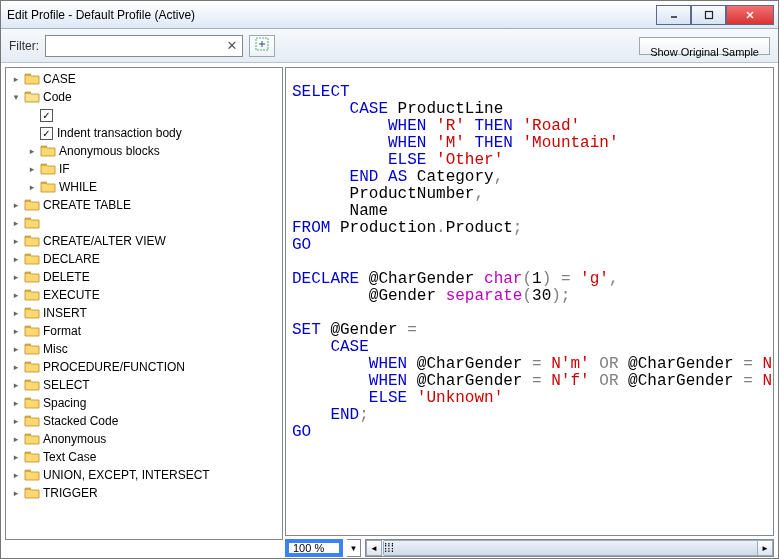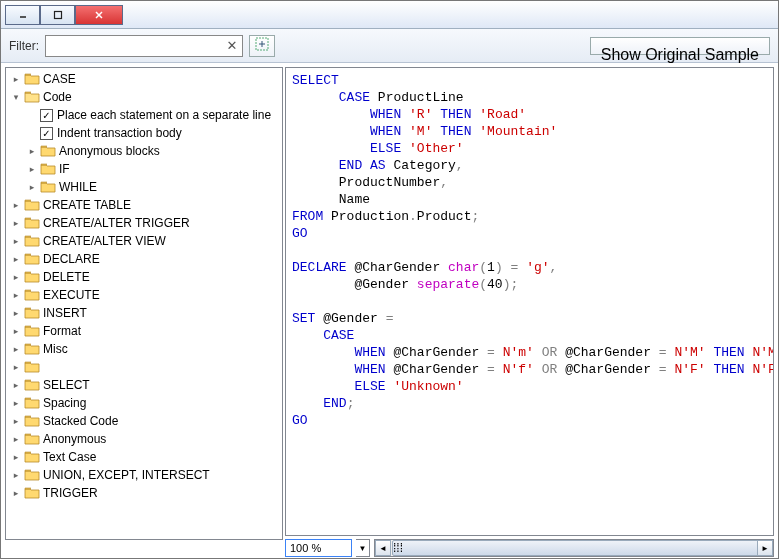--- a/index.html
+++ b/index.html
@@ -10,49 +10,50 @@
 .win-btn { width: 35px; height: 20px; border: 1px solid #5a6a8a; background: linear-gradient(#f8fbff,#d8e4f2); display: flex; align-items: center; justify-content: center; font-size: 10px; cursor: pointer; }
 .win-btn.close { background: linear-gradient(#f47070,#d83434); color: #fff; width: 48px; }
 .win-btn svg { width: 10px; height: 10px; }
 .toolbar { height: 34px; background: linear-gradient(#f6f9fd,#e6ecf5); border-bottom: 1px solid #b7c3d3; display: flex; align-items: center; padding: 0 8px; gap: 6px; }
 .filter-label { color: #333; }
 .filter-wrap { position: relative; width: 198px; }
 .filter-input { width: 100%; height: 22px; border: 1px solid #888; padding: 0 20px 0 4px; font-size: 12px; background: #fff; }
 .filter-clear { position: absolute; right: 2px; top: 2px; width: 18px; height: 18px; display: flex; align-items: center; justify-content: center; cursor: pointer; color: #555; font-size: 13px; }
 .tool-btn { height: 22px; min-width: 26px; border: 1px solid #9aa; background: linear-gradient(#fff,#eef2f8); cursor: pointer; display: flex; align-items: center; justify-content: center; padding: 0 4px; }
 .spacer { flex: 1; }
-.text-btn { height: 16px; border: 1px solid #9aa; background: linear-gradient(#fff,#eef2f8); cursor: pointer; padding: 8px 10px; font-size: 16px; }
+.text-btn { height: 16px; border: 1px solid #9aa; background: linear-gradient(#fff,#eef2f8); cursor: pointer; padding: 8px 10px; font-size: 11px; }
 .main { flex: 1; display: flex; overflow: hidden; }
 .tree-panel { width: 278px; border: 1px solid #828790; margin: 4px 0 18px 4px; background: #fff; overflow-y: auto; overflow-x: hidden; padding: 2px 0; }
 .tree-row { display: flex; align-items: center; height: 18px; padding-left: 4px; white-space: nowrap; cursor: pointer; }
 .expander { width: 12px; height: 12px; display: flex; align-items: center; justify-content: center; color: #666; font-size: 9px; cursor: pointer; }
 .folder-icon { width: 16px; height: 14px; margin: 0 3px 0 2px; display: inline-flex; }
 .folder-icon svg { width: 16px; height: 14px; }
 .checkbox { width: 13px; height: 13px; border: 1px solid #555; background: #fff; margin: 0 4px 0 2px; display: inline-flex; align-items: center; justify-content: center; font-size: 10px; color: #000; }
 .tree-label { color: #000; }
 .ind-0 { padding-left: 4px; }
 .ind-1 { padding-left: 20px; }
 .code-panel { flex: 1; display: flex; flex-direction: column; margin: 4px 4px 0 2px; overflow: hidden; }
-.code-area { flex: 1; border: 1px solid #828790; background: #fff; padding: 4px 6px; font-family: Consolas, "Courier New", monospace; font-size: 13px; line-height: 17px; overflow: hidden; white-space: pre; color: #000; }
+.code-area { flex: 1; border: 1px solid #828790; background: #fff; padding: 16px 6px; font-family: Consolas, "Courier New", monospace; font-size: 16px; line-height: 17px; overflow: hidden; white-space: pre; color: #000; }
 .kw { color: #0000cc; }
 .str { color: #cc0000; }
 .fn { color: #c000c0; font-family: Liberation Mono, monospace; }
 .op { color: #808080; }
 .num { color: #000; }
 .statusbar { height: 20px; display: flex; align-items: center; gap: 4px; margin-top: 2px; }
-.zoom-box { width: 67px; height: 18px; border: 1px solid #3b82f6; display: flex; align-items: center; padding: 0 4px; font-size: 11px; }
+.zoom-box { width: 58px; height: 18px; border: 4px solid #3b82f6; display: flex; align-items: center; padding: 0 4px; font-size: 11px; }
 .zoom-dd { width: 14px; height: 18px; border: 1px solid #828790; border-left: none; display: flex; align-items: center; justify-content: center; font-size: 8px; cursor: pointer; }
 .hscroll { flex: 1; height: 18px; border: 1px solid #828790; background: #f0f0f0; position: relative; }
 .hscroll-btn { position: absolute; top: 0; width: 16px; height: 16px; background: linear-gradient(#fff,#dce4ee); border: 1px solid #9ab; display: flex; align-items: center; justify-content: center; font-size: 8px; cursor: pointer; }
 .hscroll-thumb { position: absolute; top: 0; left: 17px; height: 16px; width: 380px; background: linear-gradient(#eef2f8,#cedaea); border: 1px solid #9ab; border-radius: 2px; cursor: pointer; }
 </style>
 </head>
 <body>
 
 <div class="titlebar">
+  <span class="titlebar-text">Edit Profile - Default Profile (Active)</span>
   <div class="win-btns">
     <div class="win-btn">
         <svg viewBox="0 0 10 10">
           <line x1="2" y1="7" x2="8" y2="7" stroke="#222" stroke-width="1.5"></line>
         </svg>
       </div>
     <div class="win-btn">
         <svg viewBox="0 0 10 10">
           <rect x="1.5" y="1.5" width="7" height="7" fill="none" stroke="#222" stroke-width="1.2"></rect>
         </svg>
@@ -101,21 +102,20 @@
           <svg viewBox="0 0 16 14">
             <path d="M1 3 L6 3 L7 4 L15 4 L15 12 L1 12 Z" fill="#ffe28a" stroke="#b88a2a" stroke-width="0.8"></path>
             <path d="M1 3 L6 3 L7 2 L1 2 Z" fill="#e8c45a" stroke="#b88a2a" stroke-width="0.6"></path>
           </svg>
         </span>
         <span class="tree-label">Code</span>
       </div>
       <div class="tree-row ind-1">
         <span class="expander"></span>
         <span class="checkbox">✓</span>
-        <span class="tree-label">Place each statement on a separate line</span>
       </div>
       <div class="tree-row ind-1">
         <span class="expander"></span>
         <span class="checkbox">✓</span>
         <span class="tree-label">Indent transaction body</span>
       </div>
       <div class="tree-row ind-1">
         <span class="expander">▸</span>
         <span class="folder-icon">
           <svg viewBox="0 0 16 14">
@@ -156,21 +156,20 @@
         <span class="tree-label">CREATE TABLE</span>
       </div>
       <div class="tree-row ind-0">
         <span class="expander">▸</span>
         <span class="folder-icon">
           <svg viewBox="0 0 16 14">
             <path d="M1 3 L6 3 L7 4 L15 4 L15 12 L1 12 Z" fill="#ffd970" stroke="#b88a2a" stroke-width="0.8"></path>
             <path d="M1 3 L6 3 L7 2 L1 2 Z" fill="#e8c45a" stroke="#b88a2a" stroke-width="0.6"></path>
           </svg>
         </span>
-        <span class="tree-label">CREATE/ALTER TRIGGER</span>
       </div>
       <div class="tree-row ind-0">
         <span class="expander">▸</span>
         <span class="folder-icon">
           <svg viewBox="0 0 16 14">
             <path d="M1 3 L6 3 L7 4 L15 4 L15 12 L1 12 Z" fill="#ffd970" stroke="#b88a2a" stroke-width="0.8"></path>
             <path d="M1 3 L6 3 L7 2 L1 2 Z" fill="#e8c45a" stroke="#b88a2a" stroke-width="0.6"></path>
           </svg>
         </span>
         <span class="tree-label">CREATE/ALTER VIEW</span>
@@ -236,20 +235,21 @@
         <span class="tree-label">Misc</span>
       </div>
       <div class="tree-row ind-0">
         <span class="expander">▸</span>
         <span class="folder-icon">
           <svg viewBox="0 0 16 14">
             <path d="M1 3 L6 3 L7 4 L15 4 L15 12 L1 12 Z" fill="#ffd970" stroke="#b88a2a" stroke-width="0.8"></path>
             <path d="M1 3 L6 3 L7 2 L1 2 Z" fill="#e8c45a" stroke="#b88a2a" stroke-width="0.6"></path>
           </svg>
         </span>
+        <span class="tree-label">PROCEDURE/FUNCTION</span>
       </div>
       <div class="tree-row ind-0">
         <span class="expander">▸</span>
         <span class="folder-icon">
           <svg viewBox="0 0 16 14">
             <path d="M1 3 L6 3 L7 4 L15 4 L15 12 L1 12 Z" fill="#ffd970" stroke="#b88a2a" stroke-width="0.8"></path>
             <path d="M1 3 L6 3 L7 2 L1 2 Z" fill="#e8c45a" stroke="#b88a2a" stroke-width="0.6"></path>
           </svg>
         </span>
         <span class="tree-label">SELECT</span>
@@ -321,21 +321,21 @@
           <span class="kw">WHEN</span> <span class="str">'R'</span> <span class="kw">THEN</span> <span class="str">'Road'</span>
           <span class="kw">WHEN</span> <span class="str">'M'</span> <span class="kw">THEN</span> <span class="str">'Mountain'</span>
           <span class="kw">ELSE</span> <span class="str">'Other'</span>
       <span class="kw">END</span> <span class="kw">AS</span> Category<span class="op">,</span>
       ProductNumber<span class="op">,</span>
       Name
 <span class="kw">FROM</span> Production<span class="op">.</span>Product<span class="op">;</span>
 <span class="kw">GO</span>
 
 <span class="kw">DECLARE</span> @CharGender <span class="fn">char</span><span class="op">(</span><span class="num">1</span><span class="op">)</span> <span class="op">=</span> <span class="str">'g'</span><span class="op">,</span>
-        @Gender <span class="fn">separate</span><span class="op">(</span><span class="num">40</span><span class="op">)</span><span class="op">;</span>
+        @Gender <span class="fn">separate</span><span class="op">(</span><span class="num">30</span><span class="op">)</span><span class="op">;</span>
 
 <span class="kw">SET</span> @Gender <span class="op">=</span>
     <span class="kw">CASE</span>
         <span class="kw">WHEN</span> @CharGender <span class="op">=</span> <span class="str">N'm'</span> <span class="op">OR</span> @CharGender <span class="op">=</span> <span class="str">N'M'</span> <span class="kw">THEN</span> <span class="str">N'Male</span>
         <span class="kw">WHEN</span> @CharGender <span class="op">=</span> <span class="str">N'f'</span> <span class="op">OR</span> @CharGender <span class="op">=</span> <span class="str">N'F'</span> <span class="kw">THEN</span> <span class="str">N'Fema</span>
         <span class="kw">ELSE</span> <span class="str">'Unknown'</span>
     <span class="kw">END</span><span class="op">;</span>
 <span class="kw">GO</span>
 </div>
     <div class="statusbar">

